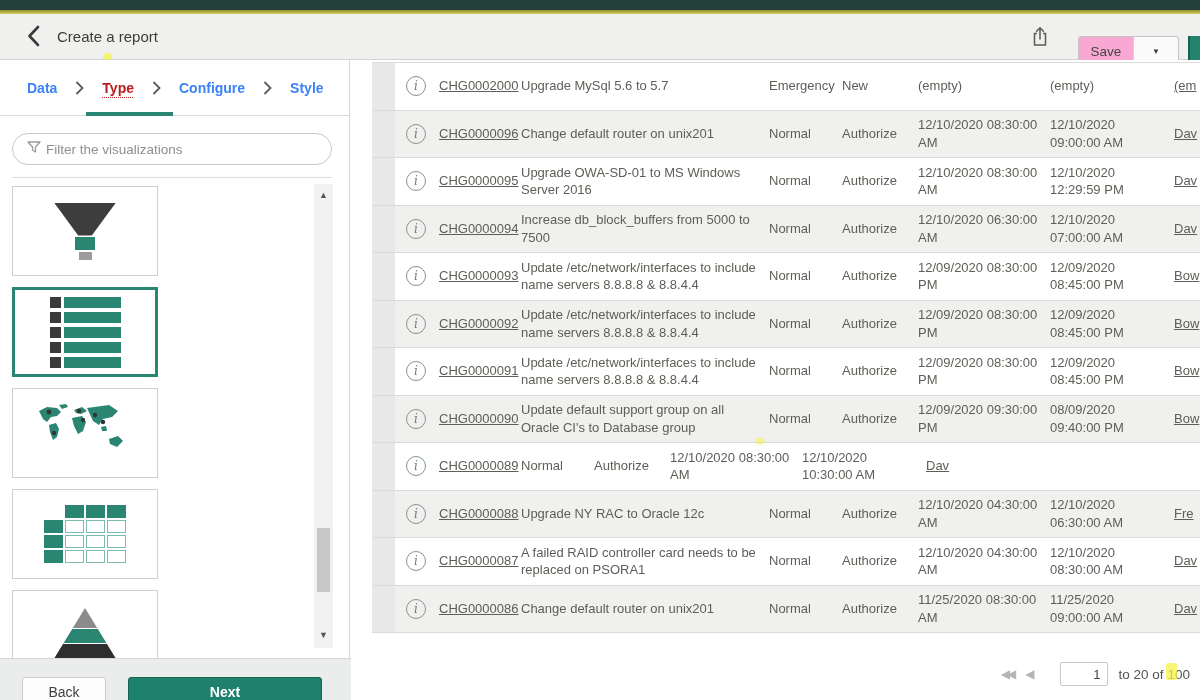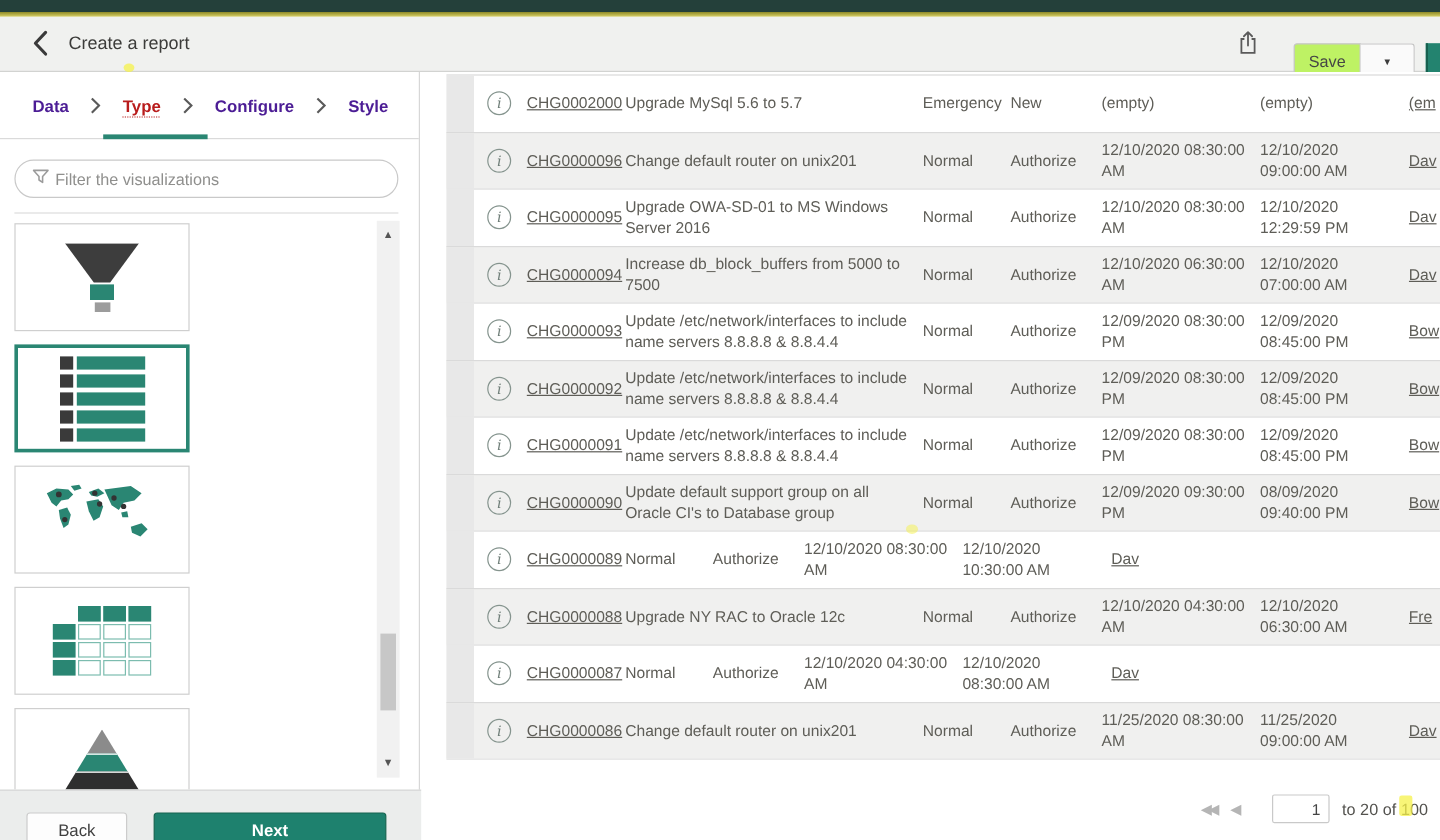--- a/index.html
+++ b/index.html
@@ -14,35 +14,35 @@
 
   
   .header { position:absolute; top:14px; left:0; width:1200px; height:46px;
             background:#f0f1ef; border-bottom:1px solid #d2d3d1; }
   .back-btn { position:absolute; left:20px; top:11px; width:26px; height:26px;
               display:flex; align-items:center; justify-content:center; cursor:pointer; }
   .page-title { position:absolute; left:57px; top:14px; font-size:15px; color:#3c3c3a; }
   .share-btn { position:absolute; left:1028px; top:12px; width:24px; height:24px;
                display:flex; align-items:center; justify-content:center; }
   .save-btn { position:absolute; left:1078px; top:22px; width:56px; height:30px;
-              background:#bef264; border:1px solid #c5c5c5; border-radius:3px 0 0 3px;
+              background:#f9a8d4; border:1px solid #c5c5c5; border-radius:3px 0 0 3px;
               font-size:13.5px; color:#454545; display:flex; align-items:center; justify-content:center; }
   .save-caret-btn { position:absolute; left:1133px; top:22px; width:46px; height:30px;
               background:#fafafa; border:1px solid #c5c5c5; border-left:1px solid #d2d2d2;
               border-radius:0 3px 3px 0; display:flex; align-items:center; justify-content:center; }
   .save-caret-btn span { font-size:8px; color:#3c3c3c; }
   .run-sliver { position:absolute; left:1188px; top:22px; width:12px; height:31px;
                 background:#23836f; box-shadow:inset 2px 0 0 #17604f; }
 
   
   .panel { position:absolute; top:60px; left:0; width:350px; height:640px;
            background:#fff; border-right:1px solid #d7d7d7; }
   .steps { position:relative; height:56px; border-bottom:1px solid #dadada;
            display:flex; align-items:center; padding-left:27px; gap:18px; }
-  .step { font-size:14px; font-weight:700; color:#4c1d95; cursor:pointer; }
+  .step { font-size:14px; font-weight:700; color:#3b82f6; cursor:pointer; }
   .step.active { color:#b91c1c; text-decoration:underline dotted 1px; text-underline-offset:4px; }
   .step-chevron { display:flex; align-items:center; }
   .active-bar { position:absolute; left:86px; bottom:-1px; width:87px; height:4px; background:#2a8673; }
 
   .filter-box { position:absolute; top:73px; left:12px; width:320px; height:32px;
                 border:1px solid #c9c9c9; border-radius:16px; background:#fff;
                 display:flex; align-items:center; padding-left:13px; }
   .filter-box input { border:none; outline:none; flex:1; margin-left:4px; font-size:13.5px;
                       font-family:inherit; color:#555; background:transparent; }
   .filter-box input::placeholder { color:#8f8f8d; }
@@ -436,20 +436,21 @@
     <div class="cell c-end">12/10/2020 06:30:00 AM</div>
     <div class="cell c-assignee"><span class="link">Fre</span></div>
   </div>
 
   <div class="t-row">
     <div class="gutter-cell"></div>
     <div class="cell c-info">
       <span class="info-icon">i</span>
     </div>
     <div class="cell c-id"><span class="link">CHG0000087</span></div>
+    <div class="cell c-desc">A failed RAID controller card needs to be replaced on PSORA1</div>
     <div class="cell c-priority">Normal</div>
     <div class="cell c-state">Authorize</div>
     <div class="cell c-start">12/10/2020 04:30:00 AM</div>
     <div class="cell c-end">12/10/2020 08:30:00 AM</div>
     <div class="cell c-assignee"><span class="link">Dav</span></div>
   </div>
 
   <div class="t-row">
     <div class="gutter-cell"></div>
     <div class="cell c-info">

